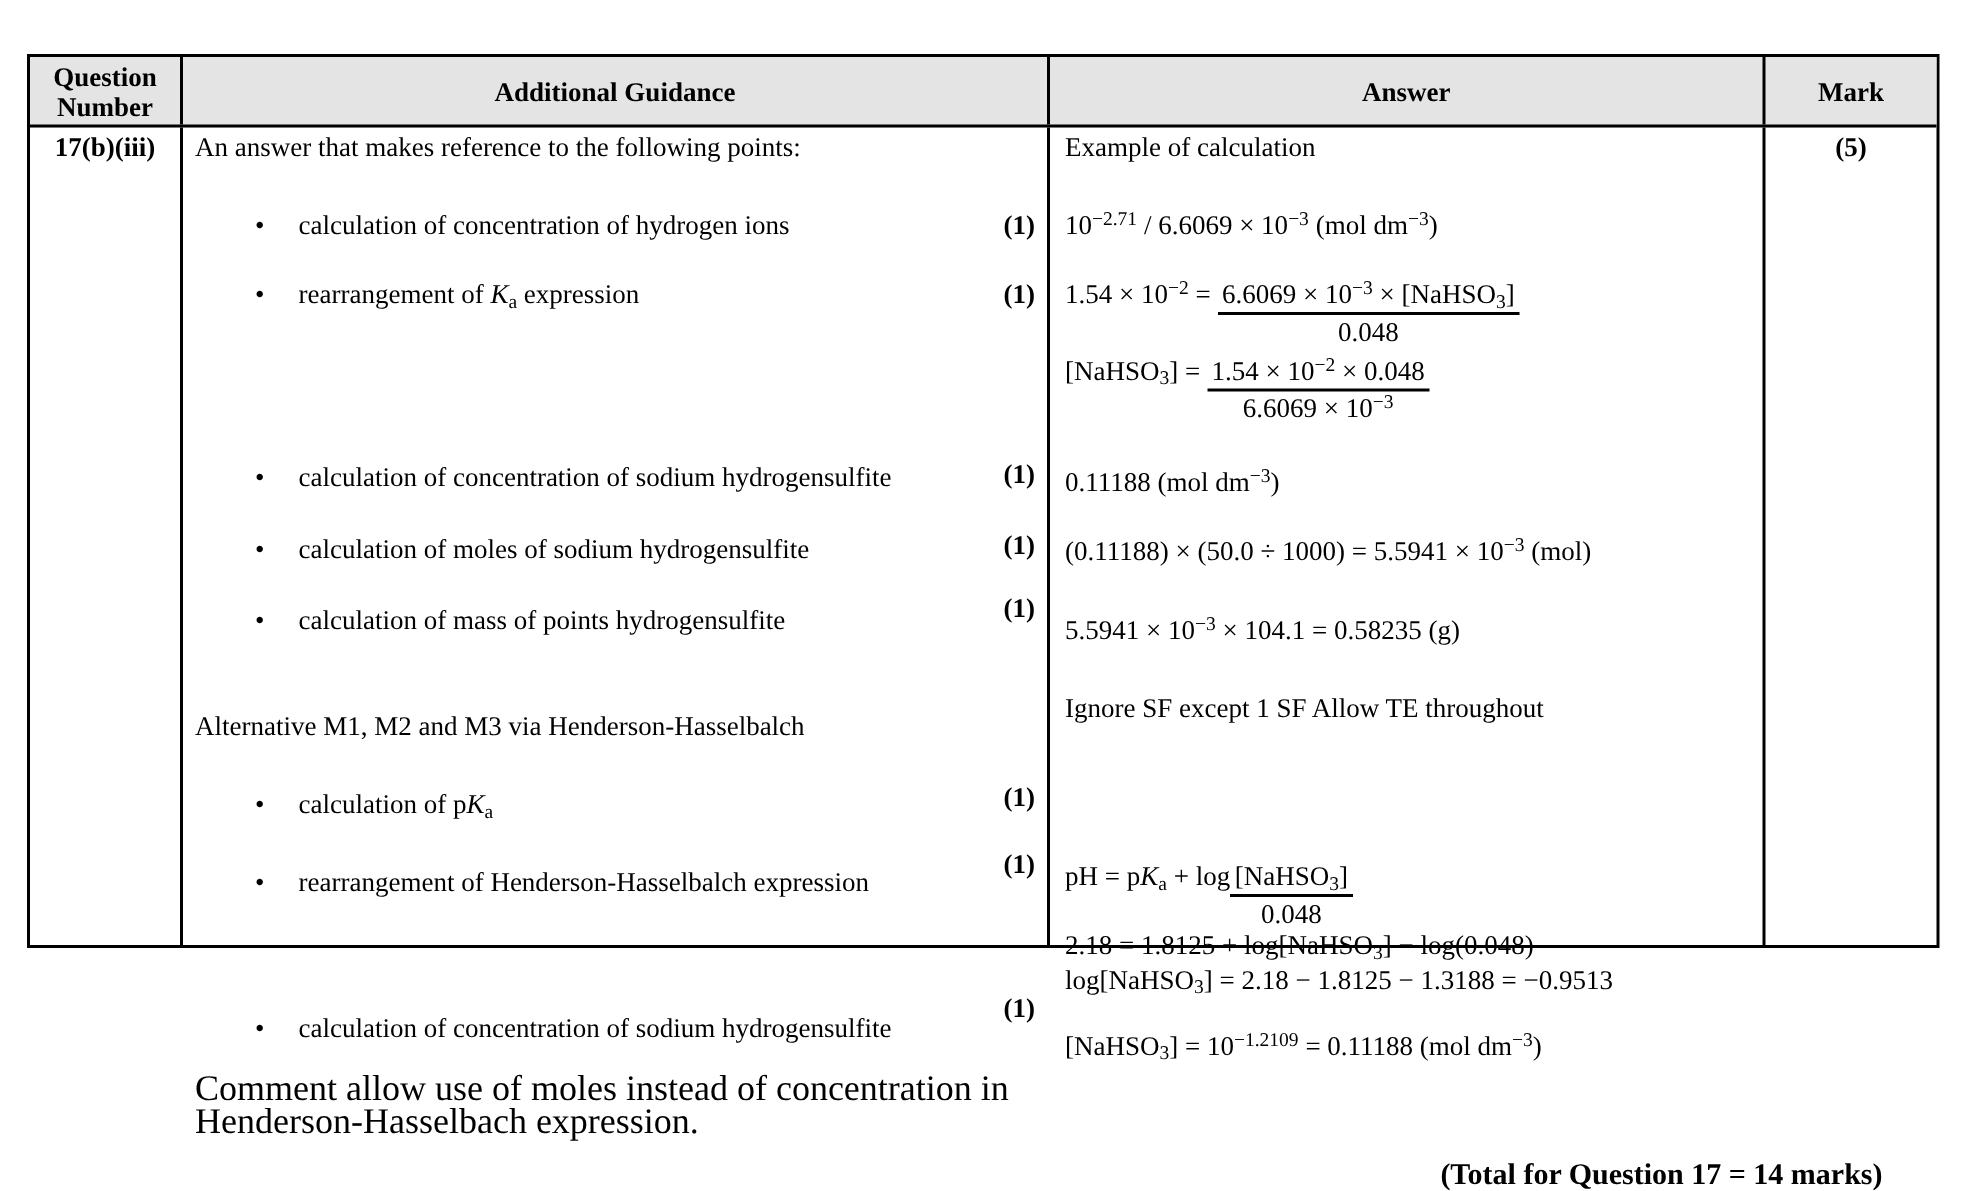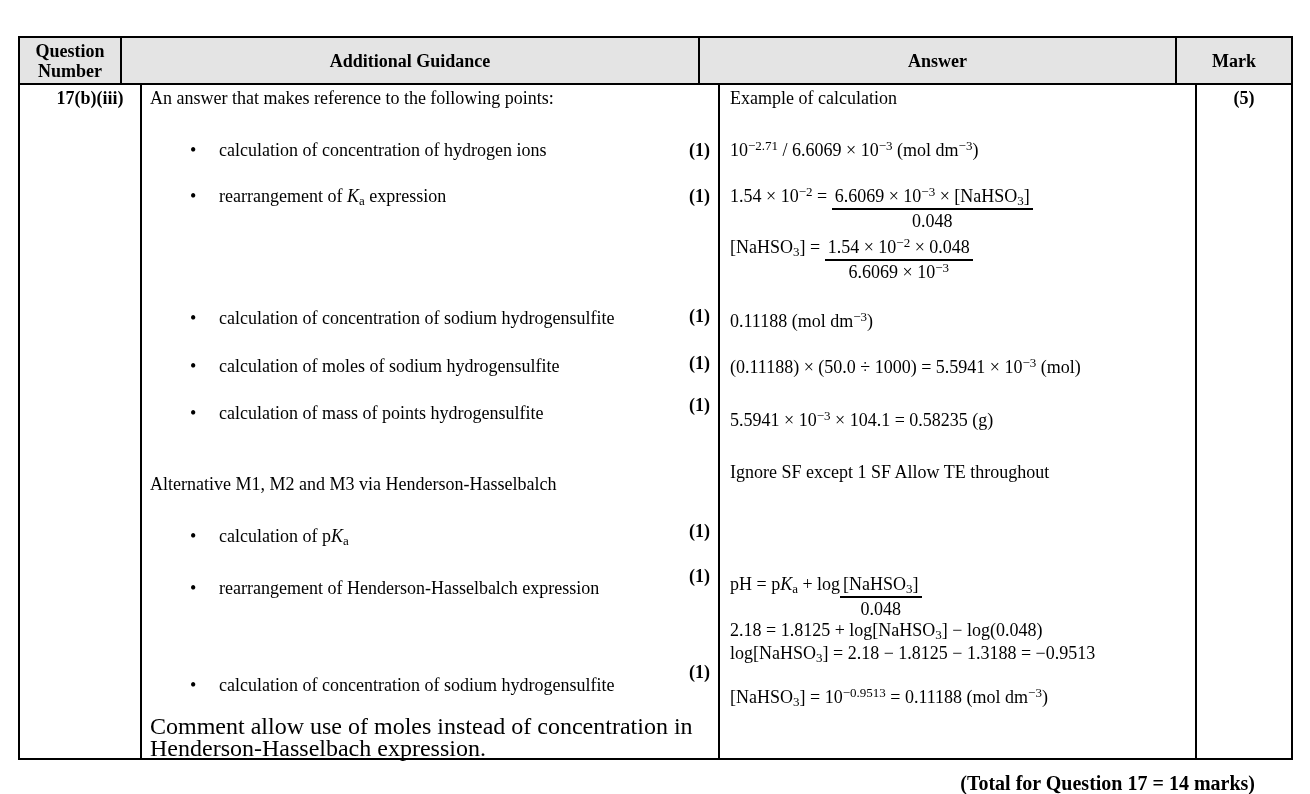--- a/index.html
+++ b/index.html
@@ -1,32 +1,32 @@
 <!DOCTYPE html>
 <html><head>
 <meta charset="utf-8">
 <style>
   html,body{margin:0;padding:0;}
   body{
     width:1310px;height:794px;background:#ffffff;color:#000;
     font-family:"Liberation Serif",serif;overflow:hidden;position:relative;
   }
   .mtable{
-    position:absolute;left:18px;top:36px;width:1275px;height:724px;
+    position:absolute;left:18px;top:36px;width:1275px;height:596px;
     border:2px solid #000;box-sizing:border-box;
     display:grid;grid-template-rows:47px 1fr;
   }
   .hrow{display:grid;grid-template-columns:102px 578px 477px 1fr;background:#E4E4E4;border-bottom:2px solid #000;}
   .hcell{
     border-right:2px solid #000;box-sizing:border-box;
     display:flex;align-items:center;justify-content:center;
     font-weight:bold;font-size:18px;line-height:20px;text-align:center;padding:0 4px;
   }
   .hcell:last-child{border-right:none;}
-  .trow{display:grid;grid-template-columns:102px 578px 477px 1fr;padding-left:20px;}
+  .trow{display:grid;grid-template-columns:102px 578px 477px 1fr;}
   .tcell{border-right:2px solid #000;box-sizing:border-box;position:relative;}
   .tcell:last-child{border-right:none;}
   .line{position:absolute;white-space:nowrap;font-size:18px;line-height:23px;}
   .center{left:0;right:0;text-align:center;white-space:normal;}
   .bold{font-weight:bold;}
   .brow{position:absolute;left:0;right:8px;height:23px;}
   .dot{position:absolute;left:48px;top:0;font-size:18px;line-height:23px;}
   .btxt{position:absolute;left:77px;top:0;white-space:nowrap;font-size:18px;line-height:23px;}
   .bmk{position:absolute;right:0;font-weight:bold;font-size:18px;line-height:23px;}
   .gline{position:absolute;left:10px;white-space:nowrap;font-size:18px;line-height:23px;}
@@ -112,21 +112,21 @@
       <div class="gline" style="top:54px;">10<sup>−2.71</sup> / 6.6069 × 10<sup>−3</sup> (mol dm<sup>−3</sup>)</div>
       <div class="gline" style="top:100px;">1.54 × 10<sup>−2</sup> = <span class="frac"><span class="num">6.6069 × 10<sup>−3</sup> × [NaHSO<sub>3</sub>]</span><span class="den">0.048</span></span></div>
       <div class="gline" style="top:151px;">[NaHSO<sub>3</sub>] = <span class="frac"><span class="num">1.54 × 10<sup>−2</sup> × 0.048</span><span class="den">6.6069 × 10<sup>−3</sup></span></span></div>
       <div class="gline" style="top:225px;">0.11188 (mol dm<sup>−3</sup>)</div>
       <div class="gline" style="top:271px;">(0.11188) × (50.0 ÷ 1000) = 5.5941 × 10<sup>−3</sup> (mol)</div>
       <div class="gline" style="top:324px;">5.5941 × 10<sup>−3</sup> × 104.1 = 0.58235 (g)</div>
       <div class="gline" style="top:376px;">Ignore SF except 1 SF Allow TE throughout</div>
       <div class="gline" style="top:488px;">pH = p<i>K</i><sub>a</sub> + log<span class="frac"><span class="num">[NaHSO<sub>3</sub>]</span><span class="den">0.048</span></span></div>
       <div class="gline" style="top:534px;">2.18 = 1.8125 + log[NaHSO<sub>3</sub>] − log(0.048)</div>
       <div class="gline" style="top:557px;">log[NaHSO<sub>3</sub>] = 2.18 − 1.8125 − 1.3188 = −0.9513</div>
-      <div class="gline" style="top:601px;">[NaHSO<sub>3</sub>] = 10<sup>−0.9513</sup> = 0.11188 (mol dm<sup>−3</sup>)</div>
+      <div class="gline" style="top:601px;">[NaHSO<sub>3</sub>] = 10<sup>−1.2109</sup> = 0.11188 (mol dm<sup>−3</sup>)</div>
     </div>
 
     <div class="tcell">
       <div class="line center bold" style="top:2px;">(5)</div>
     </div>
 
   </div>
 </div>
 
 <div class="footer">(Total for Question 17 = 14 marks)</div>

